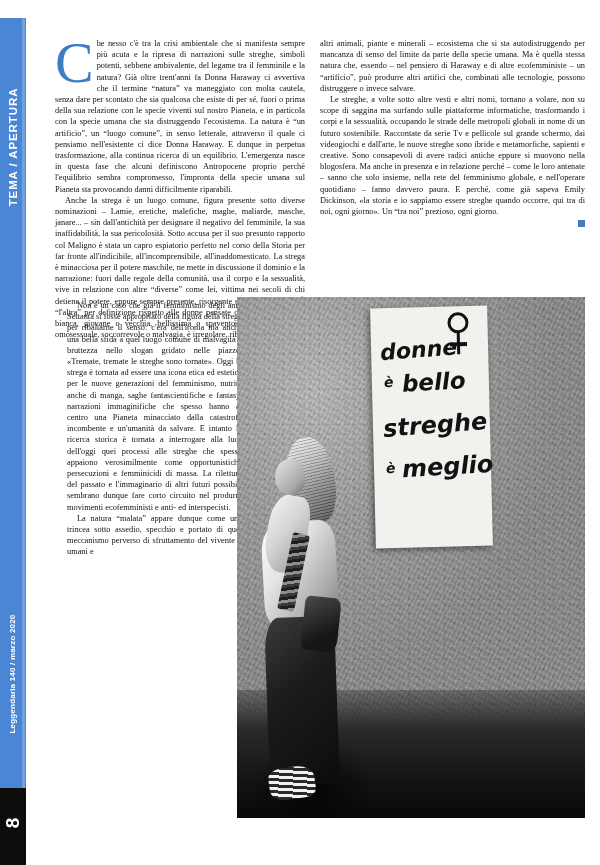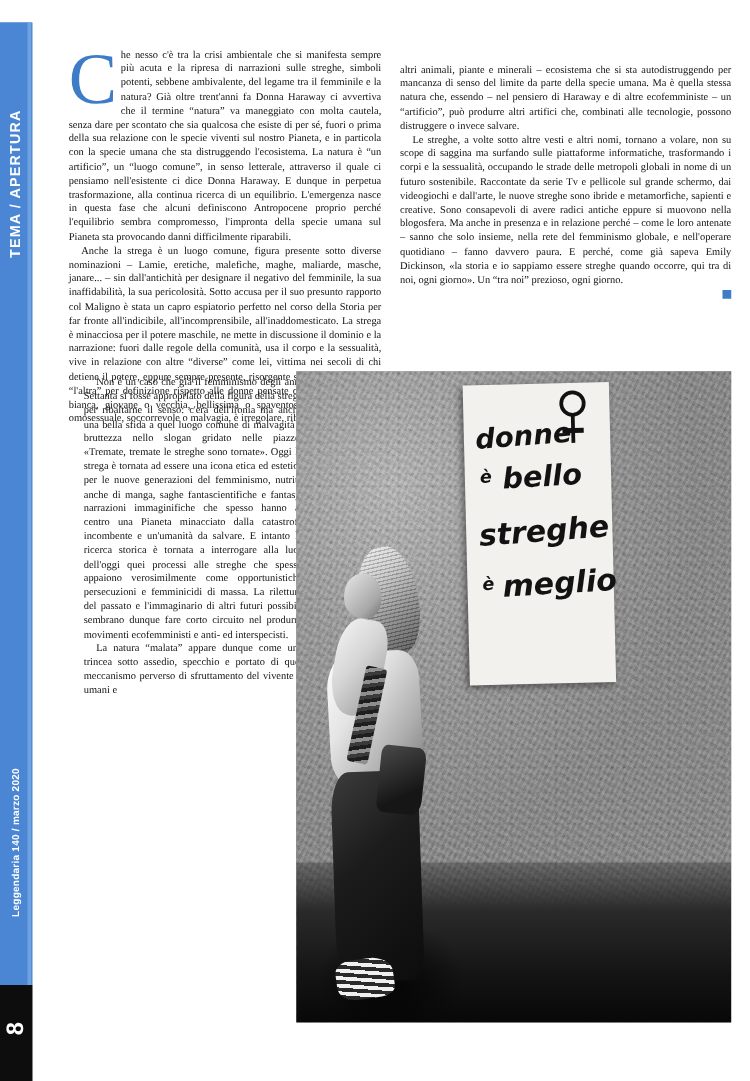--- a/index.html
+++ b/index.html
@@ -160,21 +160,20 @@
     width: 175px;
     height: 530px;
   }
 
   .rightcol-wrap {
     position: absolute;
     left: 265px;
     top: 0;
     width: 265px;
     height: 250px;
-    margin-top: 12px;
   }
 
   .endmark {
     display: inline-block;
     width: 7px;
     height: 7px;
     background: #3f7cc6;
     vertical-align: -1px;
     margin-left: 4px;
   }

